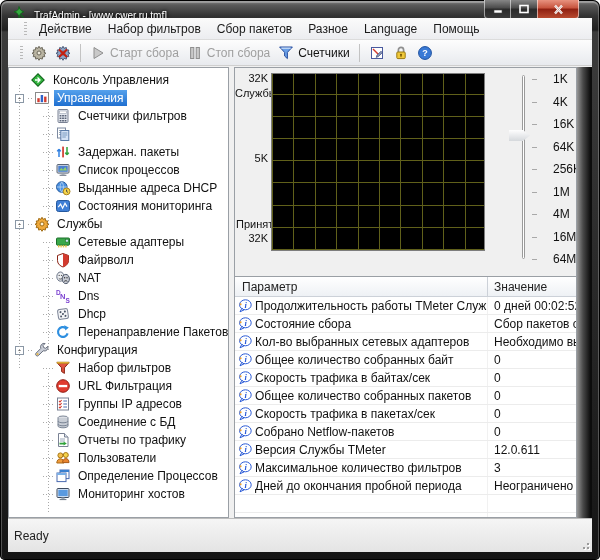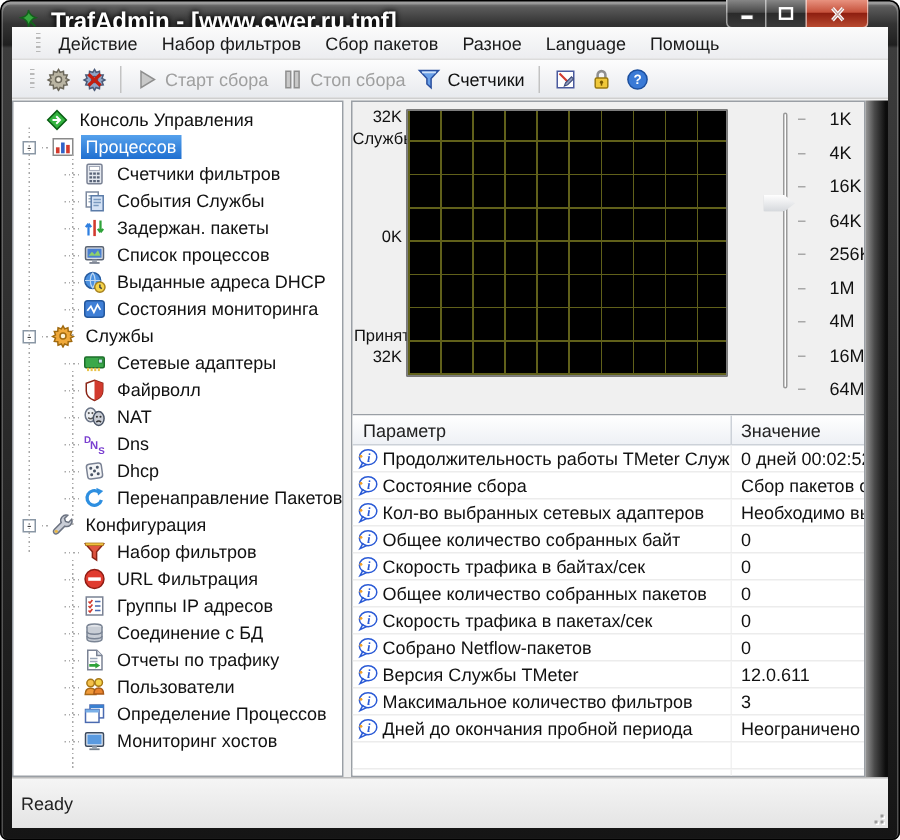--- a/index.html
+++ b/index.html
@@ -2,21 +2,21 @@
 <html><head>
 <meta charset="utf-8">
 <style>
   html,body{margin:0;padding:0;background:#fff;font-family:"Liberation Sans",sans-serif;}
   *{box-sizing:border-box;}
   .window{position:relative;width:600px;height:560px;border-radius:7px 7px 5px 5px;overflow:hidden;
     background:linear-gradient(180deg,#8f8f8f 0,#5a5a5a 5px,#333 16px,#1f1f1f 30px,#3c3c3c 32px,#151515 100%);
     box-shadow:inset 0 0 0 1px #000, inset 0 1px 0 2px rgba(255,255,255,.25);}
   
   .titlebar{position:absolute;left:0;top:0;right:0;height:30px;display:flex;align-items:center;padding-left:11px;gap:7px;}
-  .title-text{color:#fff;font-size:16px;text-shadow:0 1px 3px #000,0 0 4px #000;font-weight:bold;}
+  .title-text{color:#fff;font-size:10px;text-shadow:0 1px 3px #000,0 0 4px #000;}
   .caption-buttons{position:absolute;top:0;right:21px;display:flex;}
   .cap-btn{height:19px;border:1px solid rgba(255,255,255,.55);border-top:none;margin-left:-1px;
     display:flex;align-items:center;justify-content:center;background:linear-gradient(180deg,#868686,#4a4a4a 45%,#2a2a2a 50%,#3a3a3a);}
   .cap-btn.min{width:27px;border-radius:0 0 0 4px;}
   .cap-btn.max{width:28px;}
   .cap-btn.close{width:42px;border-radius:0 0 4px 0;background:linear-gradient(180deg,#e8927f,#c6523c 45%,#8f1f10 50%,#b84a30);}
   
   .content{position:absolute;left:8px;top:18px;width:584px;height:518px;background:#f0f0f0;}
   .menubar{position:absolute;left:0;top:0;width:584px;height:22px;background:linear-gradient(#fbfbfb,#ecedf0);
     border-bottom:1px solid #dcdcdc;display:flex;align-items:center;padding-left:16px;font-size:12px;color:#1a1a1a;}
@@ -216,21 +216,21 @@
               <span class="expander">-</span>
               <span class="hdots" style="width: 5px;"></span>
               <span class="ticon" style="display: inline-flex; align-items: center;">
                 <svg width="16" height="16" viewBox="0 0 16 16">
                   <rect x="1.5" y="2.5" width="13" height="11" fill="#fff" stroke="#8a8a8a"></rect>
                   <rect x="3.3" y="8.2" width="2.4" height="4" fill="#d23a2e"></rect>
                   <rect x="6.7" y="5" width="2.4" height="7.2" fill="#2f62c8"></rect>
                   <rect x="10.1" y="6.6" width="2.4" height="5.6" fill="#d23a2e"></rect>
                 </svg>
               </span>
-              <span class="tlabel selected">Процессов</span>
+              <span class="tlabel selected">Управления</span>
             </div>
             <div class="trow pad2">
               <span class="hdots" style="width: 10px; margin-right: 1px;"></span>
               <span class="ticon" style="display: inline-flex; align-items: center;">
                 <svg width="16" height="16" viewBox="0 0 16 16">
                   <rect x="3" y="1.5" width="10" height="13" rx="1" fill="#e4e8ef" stroke="#7a8294"></rect>
                   <rect x="4.6" y="3" width="6.8" height="2.6" fill="#fff" stroke="#9aa2b2" stroke-width=".6"></rect>
                   <g fill="#5a6478">
                     <rect x="4.6" y="7" width="1.8" height="1.5"></rect>
                     <rect x="7.1" y="7" width="1.8" height="1.5"></rect>
@@ -249,21 +249,20 @@
             <div class="trow pad2">
               <span class="hdots" style="width: 10px; margin-right: 1px;"></span>
               <span class="ticon" style="display: inline-flex; align-items: center;">
                 <svg width="16" height="16" viewBox="0 0 16 16">
                   <rect x="2.5" y="2" width="8" height="10" fill="#fff" stroke="#7d8aa0"></rect>
                   <path d="M4 4.5h5M4 6.5h5M4 8.5h3" stroke="#9ab"></path>
                   <rect x="5.8" y="4.5" width="8" height="10" fill="#d4e2f5" stroke="#5a7ba8"></rect>
                   <path d="M7.3 7h5M7.3 9h5M7.3 11h3.5" stroke="#7a9ac0"></path>
                 </svg>
               </span>
-              <span class="tlabel">События Службы</span>
             </div>
             <div class="trow pad2">
               <span class="hdots" style="width: 10px; margin-right: 1px;"></span>
               <span class="ticon" style="display: inline-flex; align-items: center;">
                 <svg width="16" height="16" viewBox="0 0 16 16">
                   <path d="M4 13V5.2M4 5.2L2.2 7.4M4 5.2l1.8 2.2" stroke="#2f7fe0" stroke-width="1.5" fill="none"></path>
                   <rect x="7.2" y="2.6" width="1.7" height="10.8" fill="#d23a2e"></rect>
                   <path d="M12 3v7.8M12 10.8l-1.8-2.2M12 10.8l1.8-2.2" stroke="#2fa33a" stroke-width="1.5" fill="none"></path>
                 </svg>
               </span>
@@ -503,21 +502,21 @@
             <div class="vdots" style="left: 39px; top: 179px; height: 103px;"></div>
             <div class="vdots" style="left: 39px; top: 305px; height: 139px;"></div>
           </div>
       </div>
       <div class="splitter"></div>
 
       <div class="right-panel">
         <div class="chart-section">
           <div class="axis-label" style="top:4px">32K</div>
           <div class="axis-label" style="top:19px">Службы.</div>
-          <div class="axis-label" style="top:84px">0K</div>
+          <div class="axis-label" style="top:84px">5K</div>
           <div class="axis-label l2" style="top:150px">Принят</div>
           <div class="axis-label" style="top:164px">32K</div>
           <div class="chart" id="chart" style="background: repeating-linear-gradient(90deg, rgb(96, 96, 26) 0px, rgb(96, 96, 26) 1px, transparent 1px, transparent 21.4px), repeating-linear-gradient(0deg, rgb(96, 96, 26) 0px, rgb(96, 96, 26) 1px, transparent 1px, transparent 22.2px) rgb(0, 0, 0);"></div>
           <div class="slider-track"></div>
           <div class="slider-thumb"></div>
           <span id="scale"><div class="tick" style="top: 11px;"></div><div class="scale-label" style="top: 4px;">1K</div><div class="tick" style="top: 33.5px;"></div><div class="scale-label" style="top: 26.5px;">4K</div><div class="tick" style="top: 56px;"></div><div class="scale-label" style="top: 49px;">16K</div><div class="tick" style="top: 78.5px;"></div><div class="scale-label" style="top: 71.5px;">64K</div><div class="tick" style="top: 101px;"></div><div class="scale-label" style="top: 94px;">256K</div><div class="tick" style="top: 123.5px;"></div><div class="scale-label" style="top: 116.5px;">1M</div><div class="tick" style="top: 146px;"></div><div class="scale-label" style="top: 139px;">4M</div><div class="tick" style="top: 168.5px;"></div><div class="scale-label" style="top: 161.5px;">16M</div><div class="tick" style="top: 191px;"></div><div class="scale-label" style="top: 184px;">64M</div></span>
         </div>
 
         <div class="table">
           <div class="thead">

